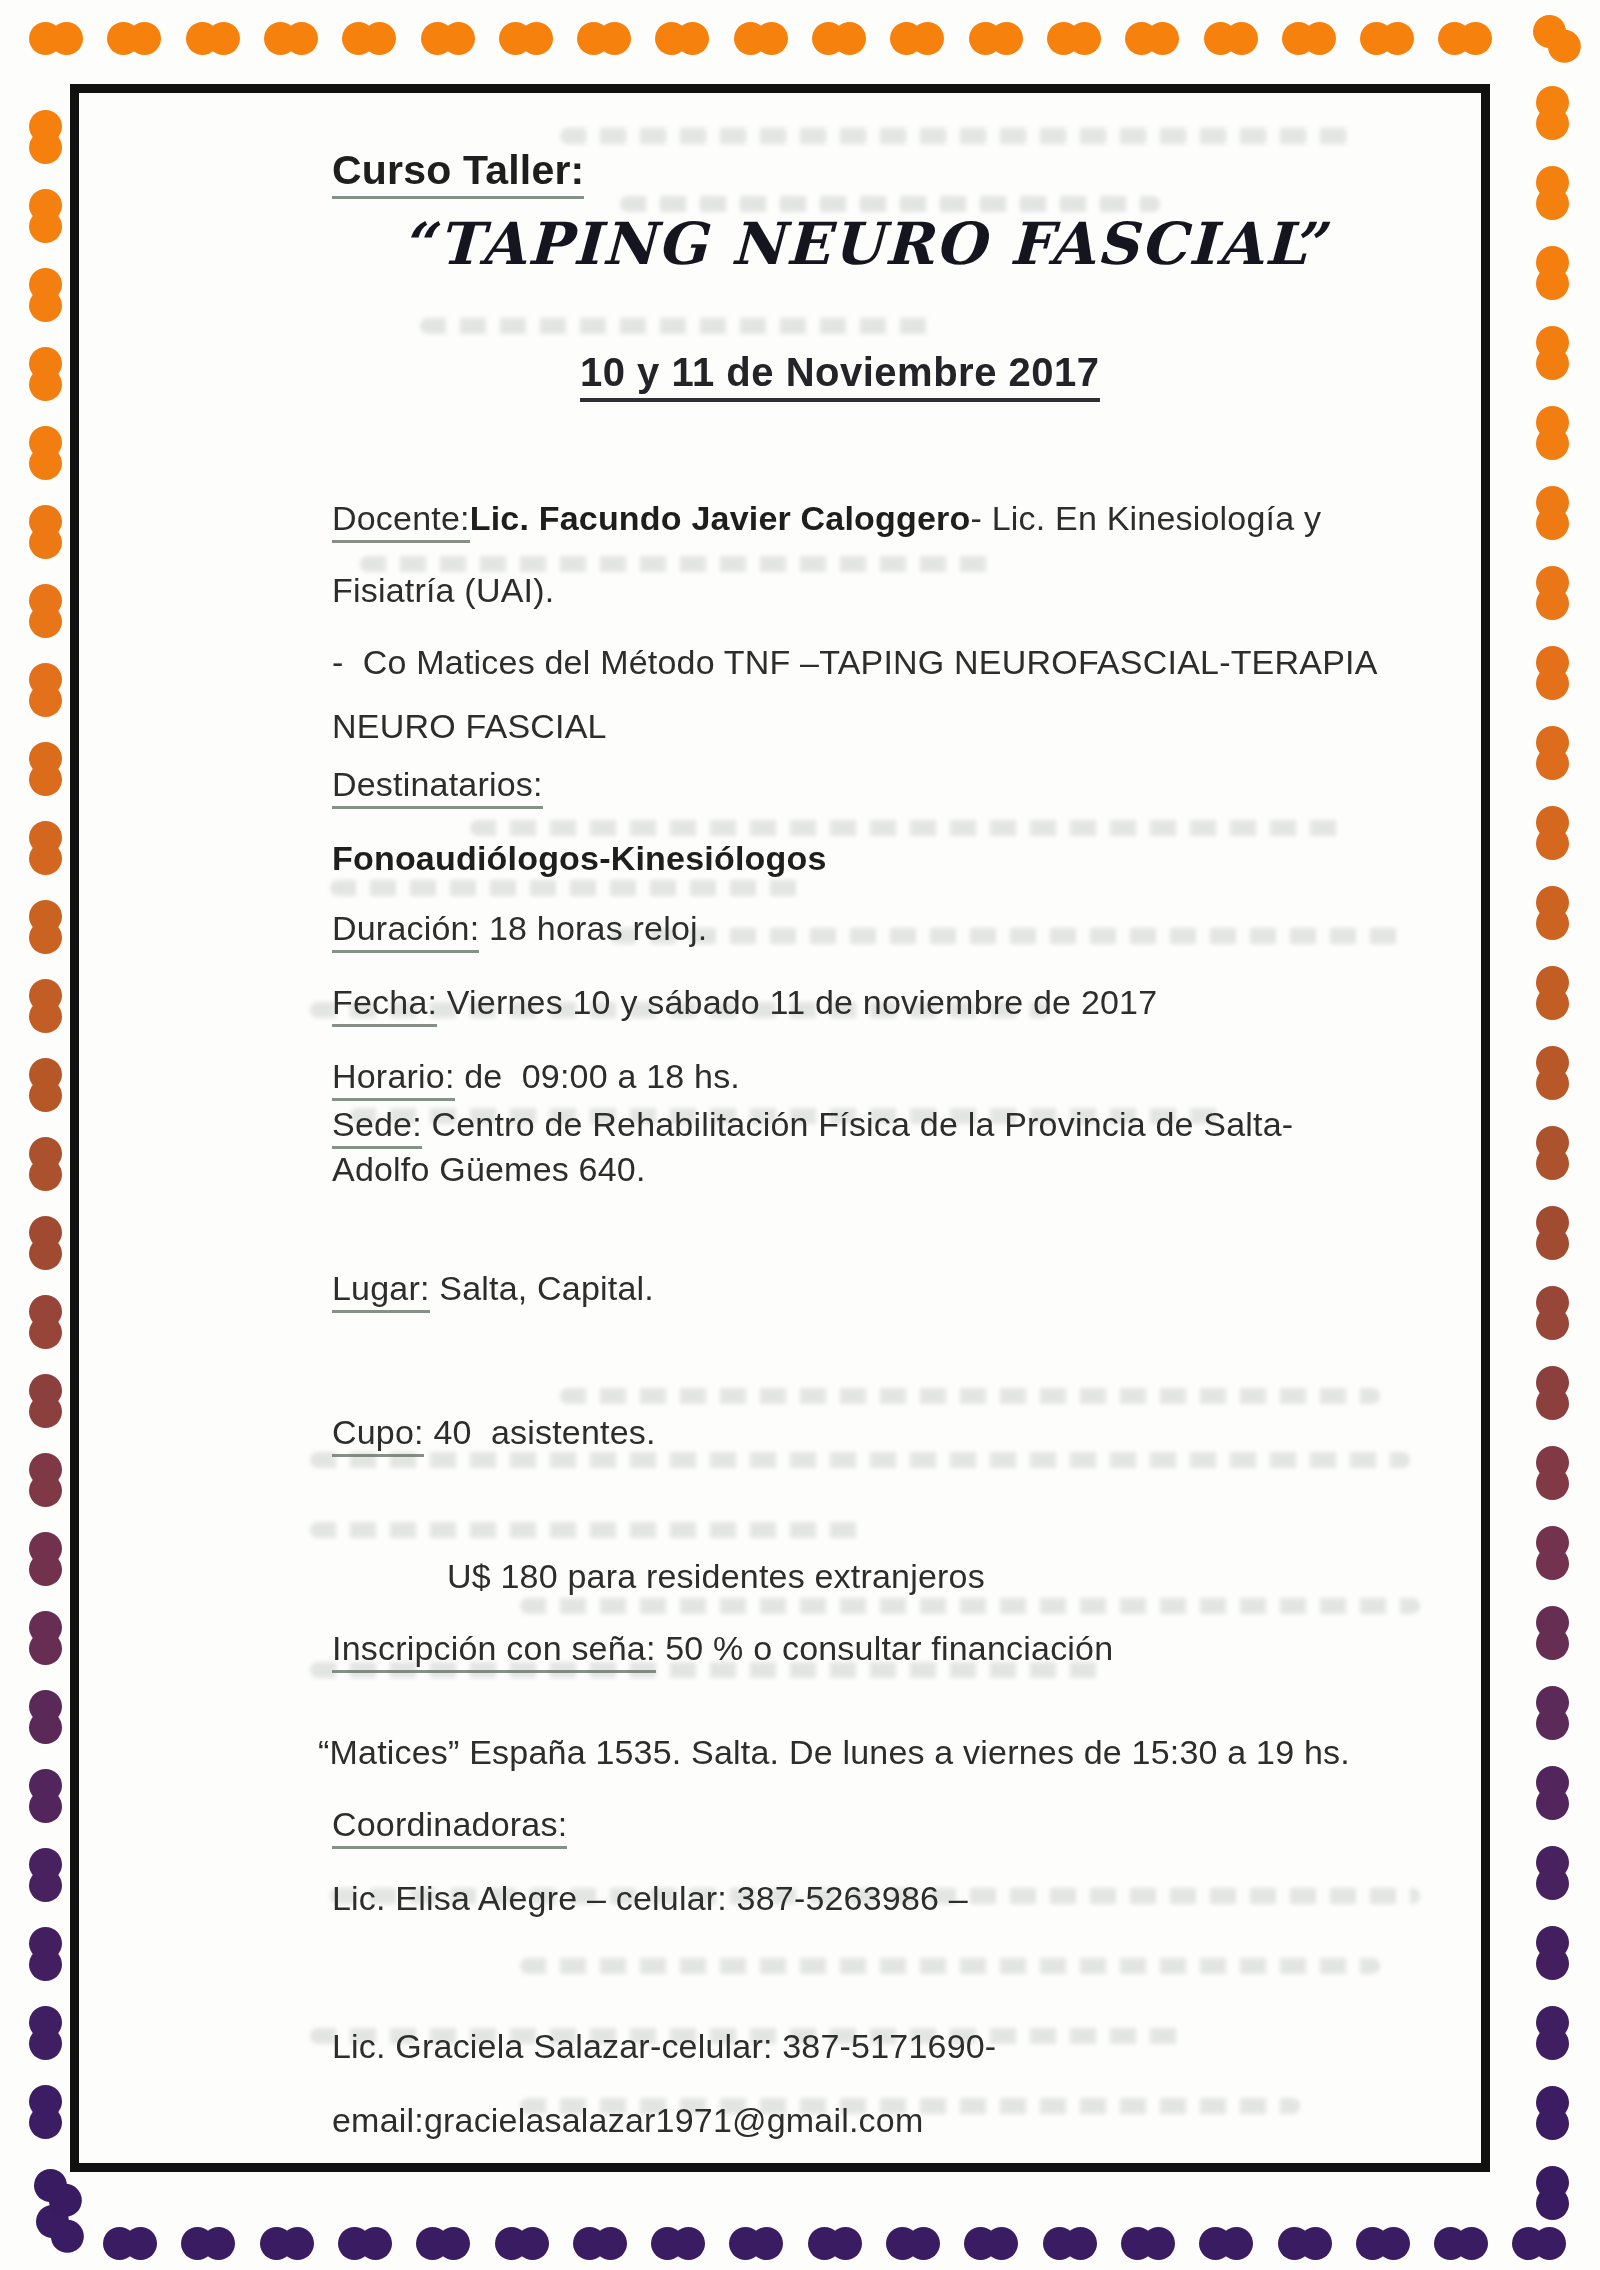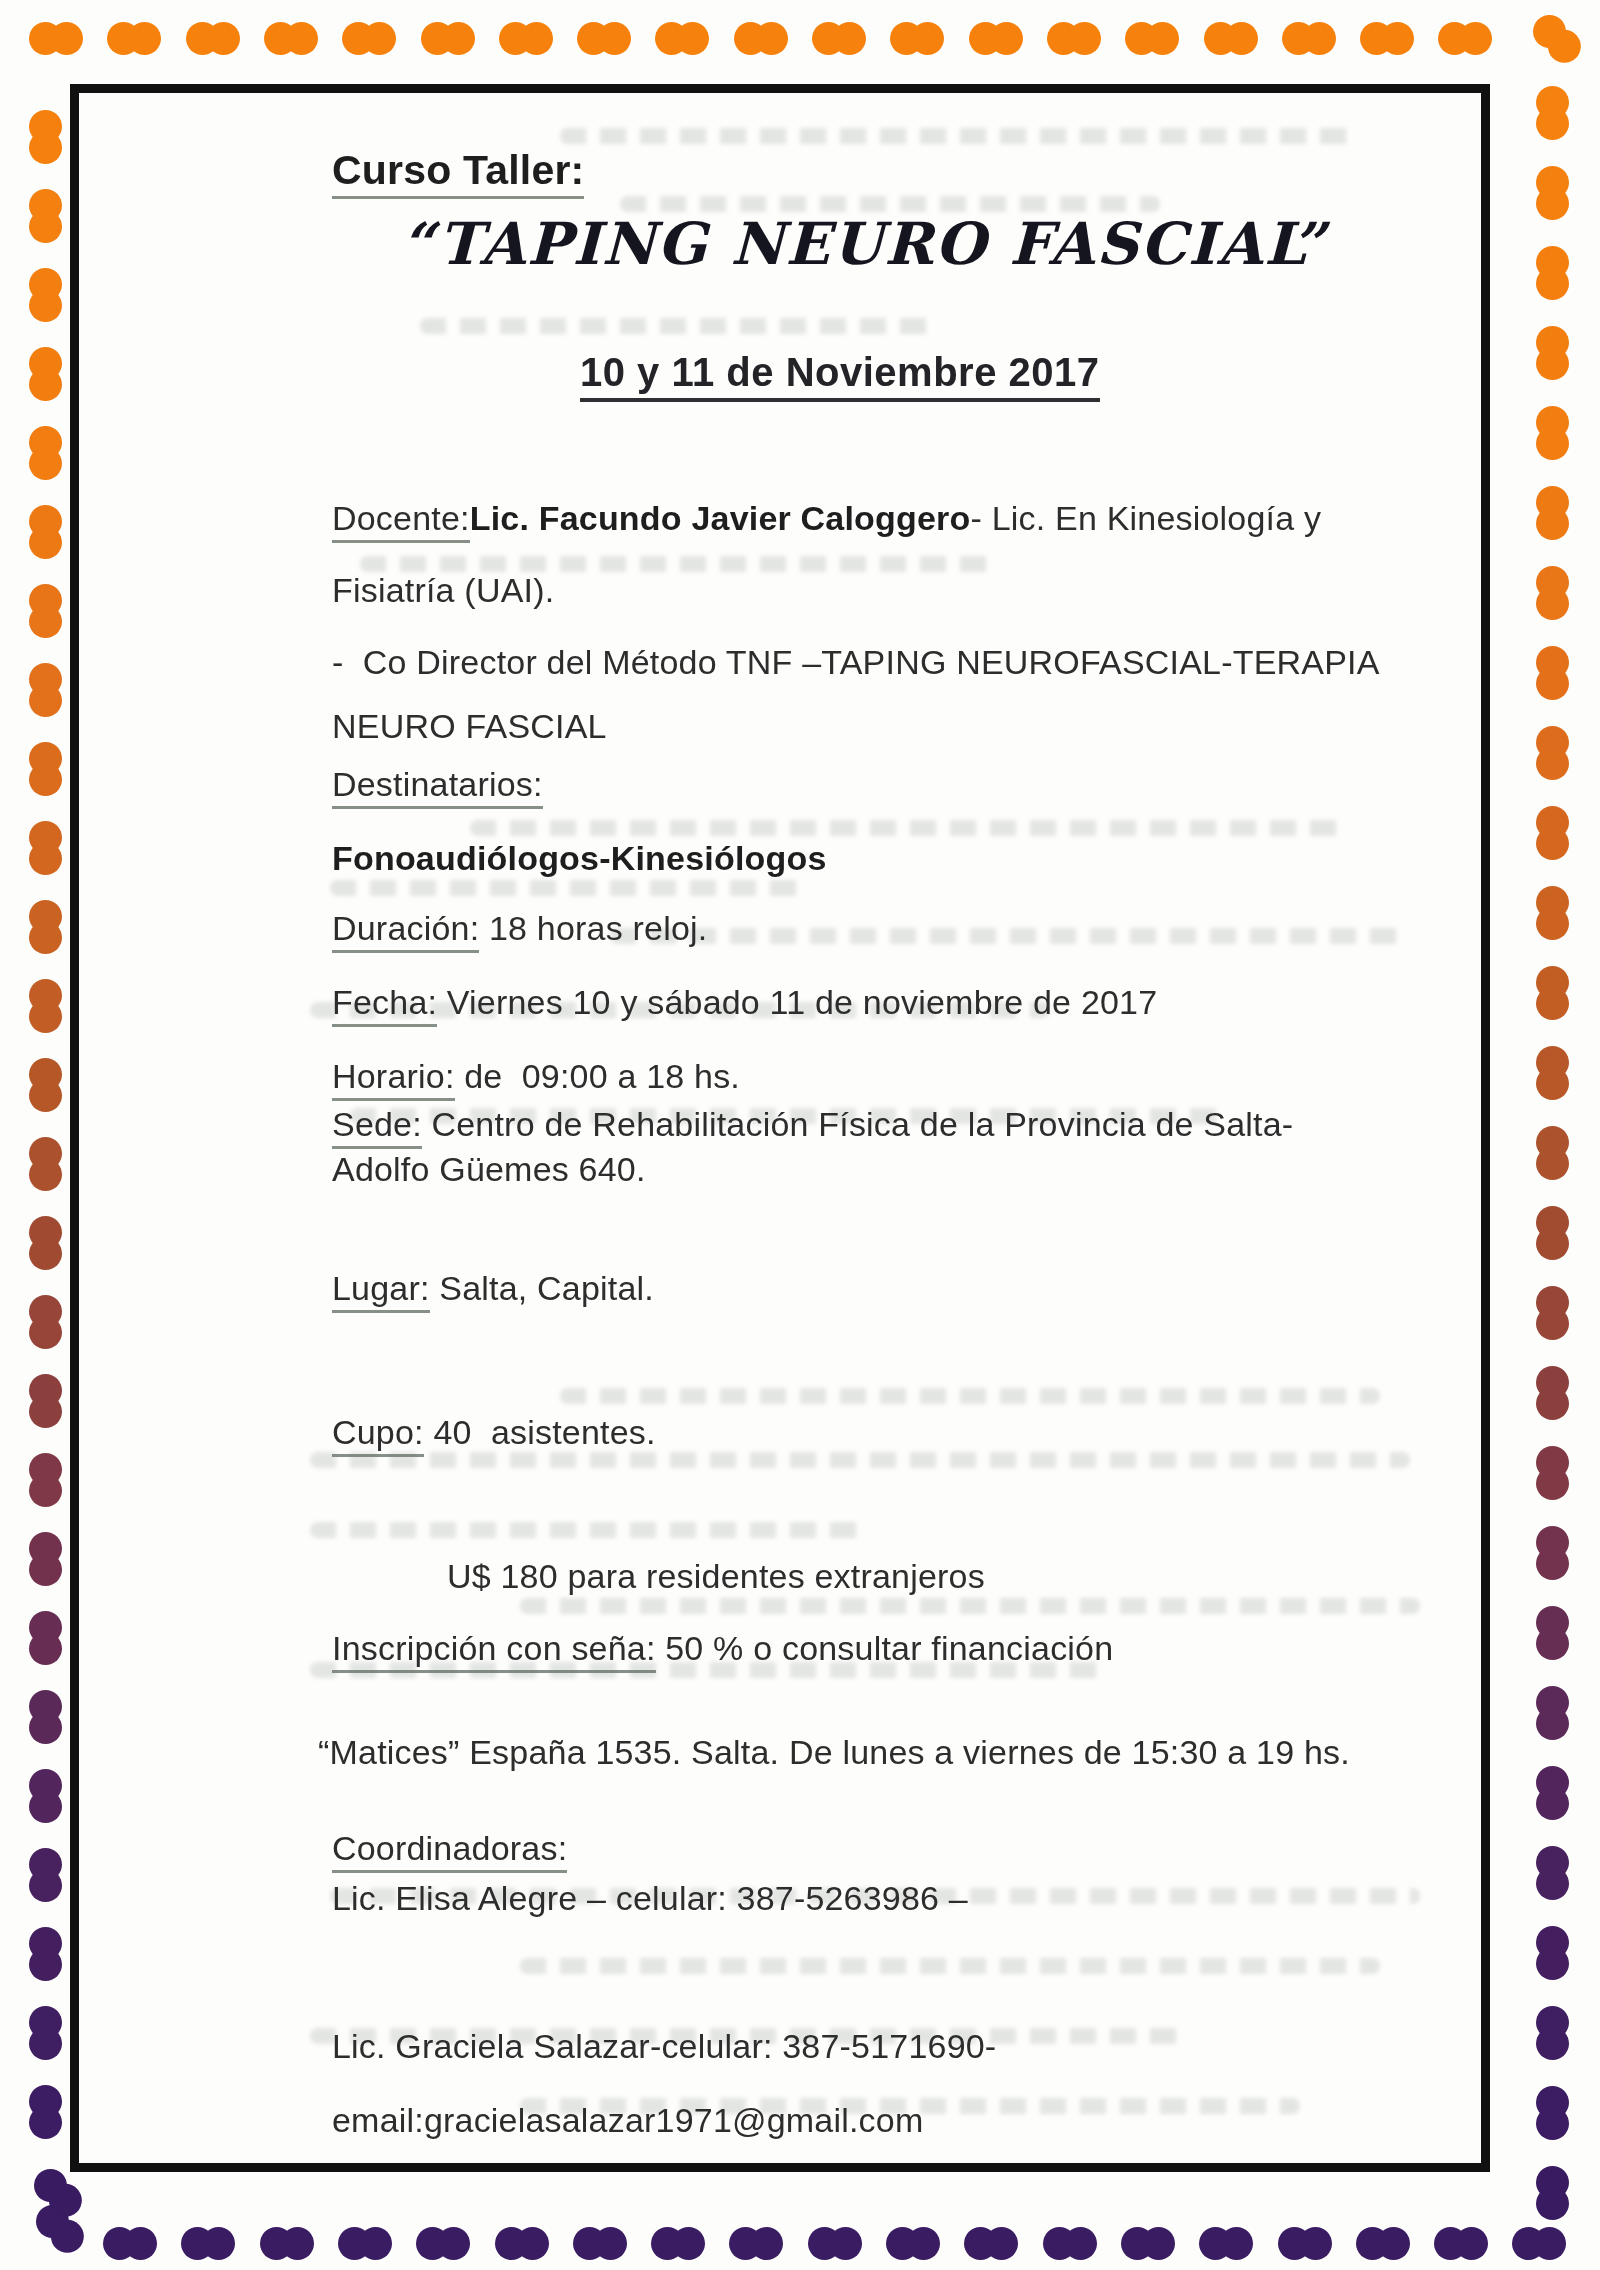--- a/index.html
+++ b/index.html
@@ -170,33 +170,33 @@
       <div class="dot v" style="left: 1535.5px; top: 2086px; color: rgb(60, 28, 98);"></div>
       <div class="dot v" style="left: 1535.5px; top: 2166px; color: rgb(57, 27, 98);"></div>
     </div>
 
   <div id="text-layer">
       <div class="line h1" style="top: 146px;"><span class="seg ub">Curso Taller:</span></div>
       <div class="line title" style="top: 210px;"><span class="seg">“TAPING NEURO FASCIAL”</span></div>
       <div class="line date" style="top: 348px;"><span class="seg du">10 y 11 de Noviembre 2017</span></div>
       <div class="line" style="top: 498px;"><span class="seg u">Docente:</span><span class="seg b">Lic. Facundo Javier Caloggero</span><span class="seg">- Lic. En Kinesiología y</span></div>
       <div class="line" style="top: 570px;"><span class="seg">Fisiatría (UAI).</span></div>
-      <div class="line" style="top: 642px;"><span class="seg">-  Co Director del Método TNF –TAPING NEUROFASCIAL-TERAPIA</span></div>
+      <div class="line" style="top: 642px;"><span class="seg">-  Co Matices del Método TNF –TAPING NEUROFASCIAL-TERAPIA</span></div>
       <div class="line" style="top: 706px;"><span class="seg">NEURO FASCIAL</span></div>
       <div class="line" style="top: 764px;"><span class="seg u">Destinatarios:</span></div>
       <div class="line" style="top: 838px;"><span class="seg b">Fonoaudiólogos-Kinesiólogos</span></div>
       <div class="line" style="top: 908px;"><span class="seg u">Duración:</span><span class="seg"> 18 horas reloj.</span></div>
       <div class="line" style="top: 982px;"><span class="seg u">Fecha:</span><span class="seg"> Viernes 10 y sábado 11 de noviembre de 2017</span></div>
       <div class="line" style="top: 1056px;"><span class="seg u">Horario:</span><span class="seg"> de  09:00 a 18 hs.</span></div>
       <div class="line" style="top: 1104px;"><span class="seg u">Sede:</span><span class="seg"> Centro de Rehabilitación Física de la Provincia de Salta-</span></div>
       <div class="line" style="top: 1149px;"><span class="seg">Adolfo Güemes 640.</span></div>
       <div class="line" style="top: 1268px;"><span class="seg u">Lugar:</span><span class="seg"> Salta, Capital.</span></div>
       <div class="line" style="top: 1412px;"><span class="seg u">Cupo:</span><span class="seg"> 40  asistentes.</span></div>
       <div class="line indent" style="top: 1556px;"><span class="seg">U$ 180 para residentes extranjeros</span></div>
       <div class="line" style="top: 1628px;"><span class="seg u">Inscripción con seña:</span><span class="seg"> 50 % o consultar financiación</span></div>
       <div class="line outdent" style="top: 1732px;"><span class="seg">“Matices” España 1535. Salta. De lunes a viernes de 15:30 a 19 hs.</span></div>
-      <div class="line" style="top: 1804px; margin-top: 24px;"><span class="seg u">Coordinadoras:</span></div>
+      <div class="line" style="top: 1804px;"><span class="seg u">Coordinadoras:</span></div>
       <div class="line" style="top: 1878px;"><span class="seg">Lic. Elisa Alegre – celular: 387-5263986 –</span></div>
       <div class="line" style="top: 2026px;"><span class="seg">Lic. Graciela Salazar-celular: 387-5171690-</span></div>
       <div class="line" style="top: 2100px;"><span class="seg">email:gracielasalazar1971@gmail.com</span></div>
     </div>
 
 </div>
 
 </body></html>

